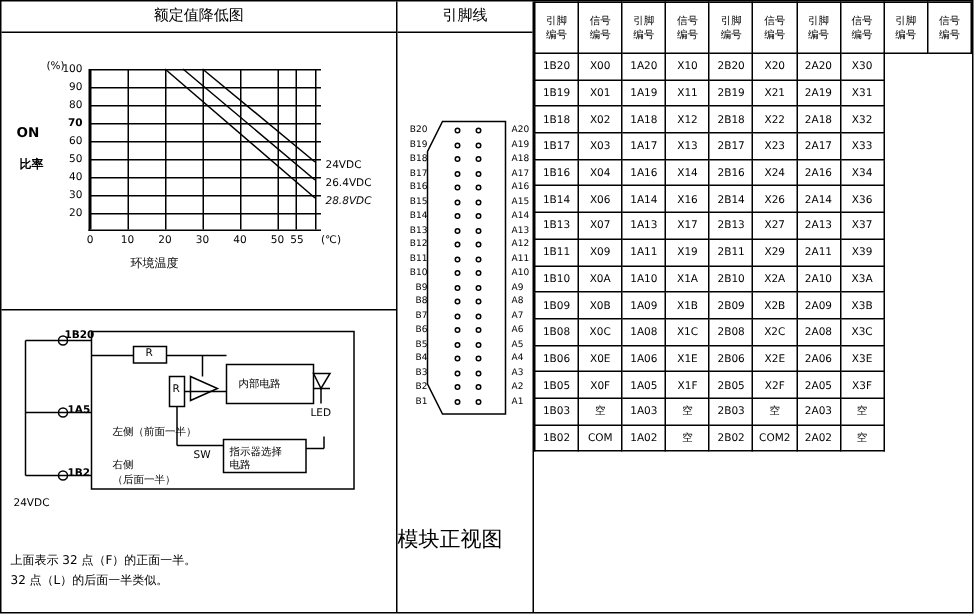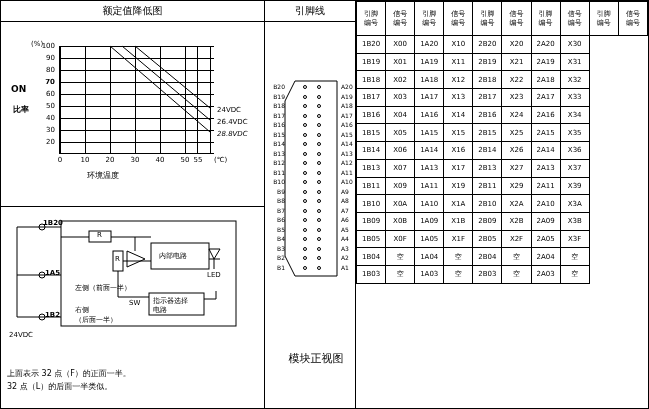--- a/index.html
+++ b/index.html
@@ -35,21 +35,21 @@
   
   .wtxt{position:absolute;font-size:7px;}
   .note{position:absolute;left:6px;top:160px;font-size:8px;line-height:13px;}
 
   
   .mid{position:absolute;left:264px;top:0;width:91px;height:407px;box-sizing:border-box;border-right:1px solid #000;}
   .conn{position:absolute;left:20px;top:80px;width:52px;height:195px;}
   .pinL{position:absolute;left:-20px;font-size:6px;width:20px;text-align:right;}
   .pinR{position:absolute;left:56px;font-size:6px;width:20px;text-align:left;}
   .dot{position:absolute;width:4px;height:4px;border:1px solid #000;border-radius:50%;box-sizing:border-box;}
-  .midcap{position:absolute;left:12px;right:0;top:350px;text-align:center;font-size:11px;}
+  .midcap{position:absolute;left:0;right:0;top:350px;font-size:14px;}
 
   
   .right{position:absolute;left:355px;top:0;width:292px;height:407px;}
   table{border-collapse:collapse;width:100%;table-layout:fixed;font-size:7px;}
   td,th{border:1px solid #000;height:16.7px;text-align:center;padding:0;font-weight:normal;}
   thead td{height:33px;font-size:7px;line-height:9px;}
 </style>
 </head>
 <body>
 
@@ -325,30 +325,20 @@
             <td>1B16</td>
             <td>X04</td>
             <td>1A16</td>
             <td>X14</td>
             <td>2B16</td>
             <td>X24</td>
             <td>2A16</td>
             <td>X34</td>
           </tr>
           <tr>
-            <td>1B15</td>
-            <td>X05</td>
-            <td>1A15</td>
-            <td>X15</td>
-            <td>2B15</td>
-            <td>X25</td>
-            <td>2A15</td>
-            <td>X35</td>
-          </tr>
-          <tr>
             <td>1B14</td>
             <td>X06</td>
             <td>1A14</td>
             <td>X16</td>
             <td>2B14</td>
             <td>X26</td>
             <td>2A14</td>
             <td>X36</td>
           </tr>
           <tr>
@@ -385,46 +375,66 @@
             <td>1B09</td>
             <td>X0B</td>
             <td>1A09</td>
             <td>X1B</td>
             <td>2B09</td>
             <td>X2B</td>
             <td>2A09</td>
             <td>X3B</td>
           </tr>
           <tr>
+            <td>1B08</td>
+            <td>X0C</td>
+            <td>1A08</td>
+            <td>X1C</td>
+            <td>2B08</td>
+            <td>X2C</td>
+            <td>2A08</td>
+            <td>X3C</td>
+          </tr>
+          <tr>
+            <td>1B06</td>
+            <td>X0E</td>
+            <td>1A06</td>
+            <td>X1E</td>
+            <td>2B06</td>
+            <td>X2E</td>
+            <td>2A06</td>
+            <td>X3E</td>
+          </tr>
+          <tr>
             <td>1B05</td>
             <td>X0F</td>
             <td>1A05</td>
             <td>X1F</td>
             <td>2B05</td>
             <td>X2F</td>
             <td>2A05</td>
             <td>X3F</td>
           </tr>
           <tr>
-            <td>1B04</td>
-            <td>空</td>
-            <td>1A04</td>
-            <td>空</td>
-            <td>2B04</td>
-            <td>空</td>
-            <td>2A04</td>
-            <td>空</td>
-          </tr>
-          <tr>
             <td>1B03</td>
             <td>空</td>
             <td>1A03</td>
             <td>空</td>
             <td>2B03</td>
             <td>空</td>
             <td>2A03</td>
+            <td>空</td>
+          </tr>
+          <tr>
+            <td>1B02</td>
+            <td>COM</td>
+            <td>1A02</td>
+            <td>空</td>
+            <td>2B02</td>
+            <td>COM2</td>
+            <td>2A02</td>
             <td>空</td>
           </tr>
         </tbody>
     </table>
   </div>
 
 </div>
 
 </body></html>

